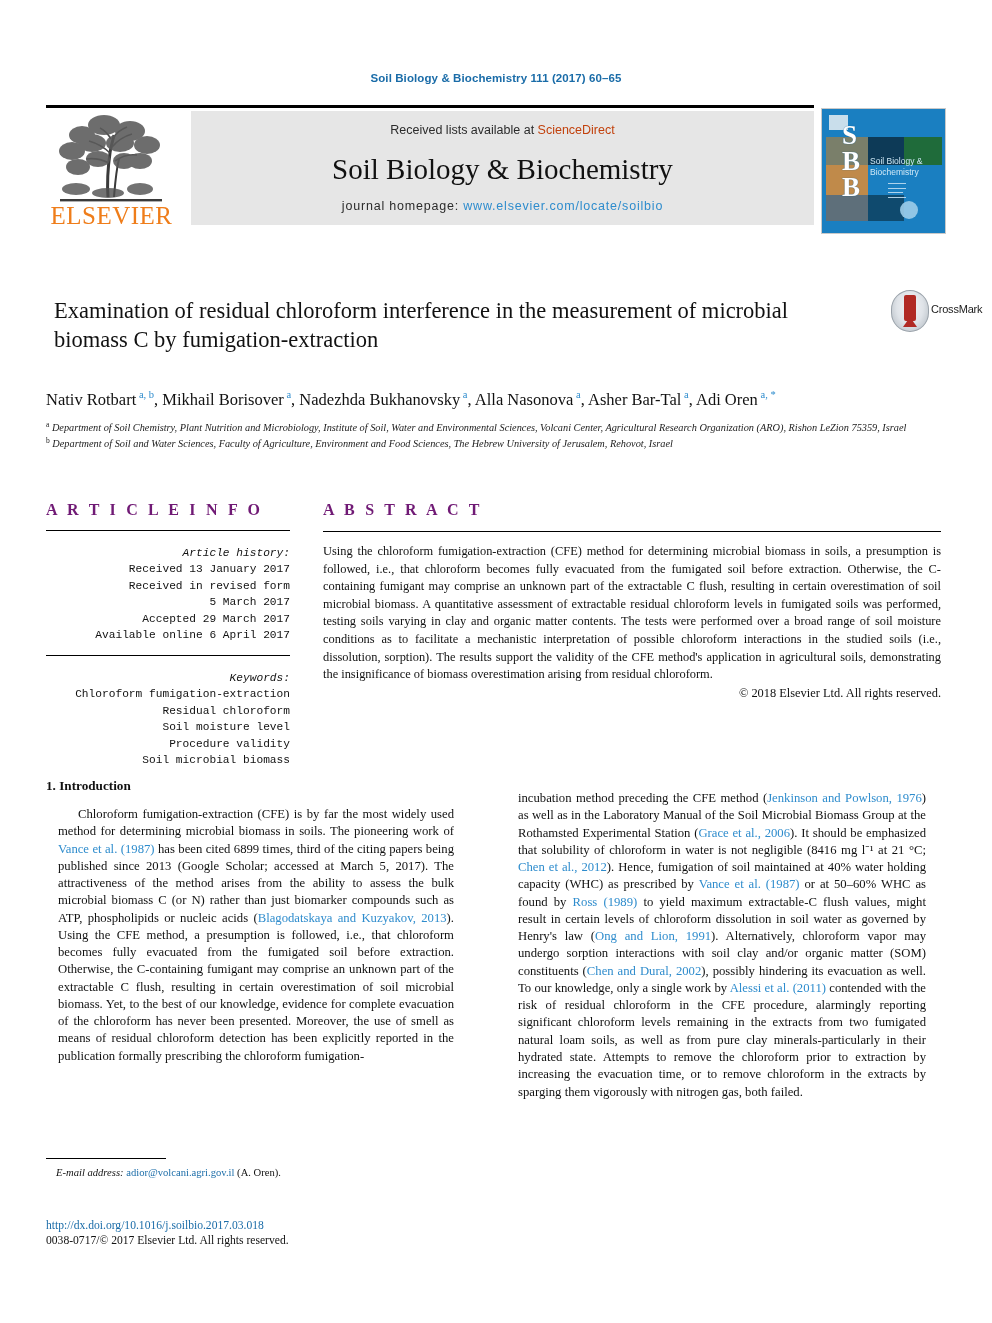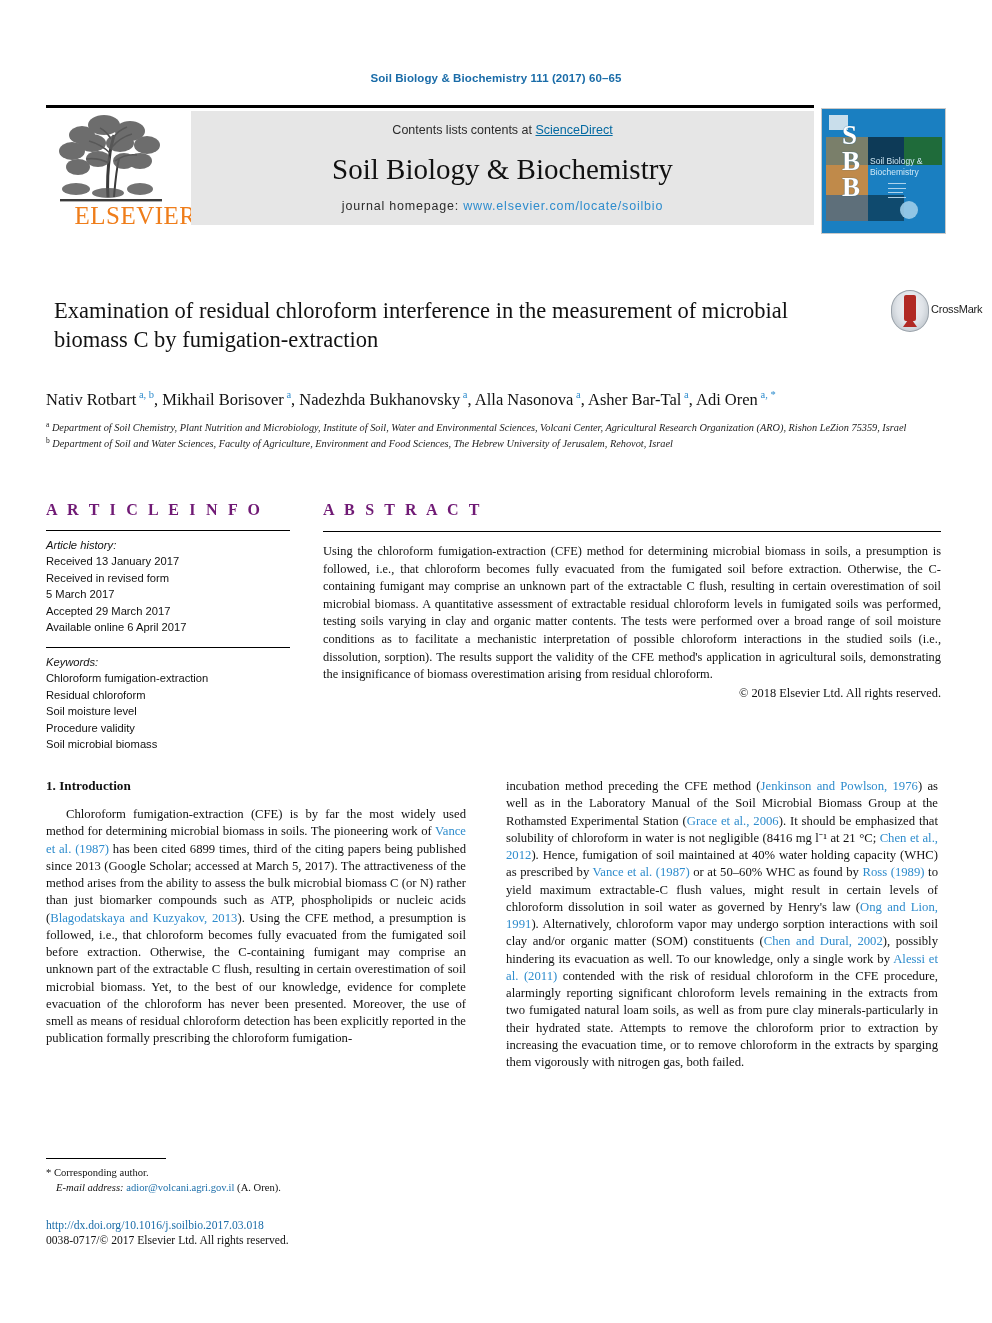--- a/index.html
+++ b/index.html
@@ -64,41 +64,39 @@
   .elsevier-word {
     position: absolute;
     left: 0; top: 92px;
     width: 131px;
     text-align: center;
     font-family: "Liberation Serif", serif;
     font-size: 25px;
     letter-spacing: 0.5px;
     color: #ef7d1a;
     line-height: 1;
-    margin-left: 24px;
   }
   .journal-band {
     position: absolute;
     left: 145px; top: 6px;
     width: 623px;
     height: 114px;
     background: #e6e6e6;
   }
   .contents-line {
     position: absolute;
     left: 0; top: 12px;
     width: 623px;
     text-align: center;
     font-family: "Liberation Sans", sans-serif;
     font-size: 12.5px;
     color: #2b2b2b;
   }
   .contents-line .sd {
-    color: #0369a1;
-    text-decoration: underline;
+    color: #c2410c;
   }
   .journal-title {
     position: absolute;
     left: 0; top: 42px;
     width: 623px;
     text-align: center;
     font-family: "Liberation Serif", serif;
     font-size: 29px;
     color: #111;
   }
@@ -276,25 +274,26 @@
   }
   .hr-thin {
     height: 1px;
     background: #000;
     margin-top: 11px;
   }
   .hr-thin.abs {
     margin-top: 12px;
   }
   .info-group {
-    margin-top: 6px;
-    font-family: Liberation Sans, sans-serif;
+    margin-top: 14px;
+    font-family: Liberation Mono, monospace;
     font-size: 11.2px;
     line-height: 1.47;
     color: #111;
+    text-align: right;
   }
   .info-group .gl {
     font-style: italic;
   }
   .info-sep {
     height: 1px;
     background: #000;
     margin-top: 11px;
   }
   .abstract-text {
@@ -330,21 +329,21 @@
     font-size: 13.2px;
     color: #111;
     margin: 0 0 12px 0;
   }
   .body-p {
     font-family: "Liberation Serif", serif;
     font-size: 12.7px;
     line-height: 1.36;
     text-align: justify;
     color: #111;
-    margin: 0;
+    margin: 12px;
     text-indent: 20px;
     hyphens: auto;
   }
   .body-p + .body-p { margin-top: 0; }
   .ref {
     color: #2e8ccd;
   }
 
   
   .footnote {
@@ -420,21 +419,21 @@
           <ellipse cx="24" cy="76" rx="14" ry="6"></ellipse>
           <ellipse cx="88" cy="76" rx="13" ry="6"></ellipse>
           <ellipse cx="56" cy="80" rx="16" ry="5"></ellipse>
         </g>
         <rect x="8" y="86" width="102" height="2.4" fill="#3a3a3a"></rect>
       </svg>
       <div class="elsevier-word">ELSEVIER</div>
     </div>
 
     <div class="journal-band">
-      <div class="contents-line"><span>Contents lists contents at </span><span class="sd">ScienceDirect</span></div>
+      <div class="contents-line"><span>Received lists available at </span><span class="sd">ScienceDirect</span></div>
       <div class="journal-title">Soil Biology &amp; Biochemistry</div>
       <div class="homepage-line"><span>journal homepage: </span><span class="url">www.elsevier.com/locate/soilbio</span></div>
     </div>
 
     <div class="cover">
       <div class="tile" style="left:4px;top:28px;width:42px;height:28px;background:#7a7f6a;"></div>
       <div class="tile" style="left:46px;top:28px;width:36px;height:28px;background:#0d3a57;"></div>
       <div class="tile" style="left:82px;top:28px;width:38px;height:28px;background:#1f6b3a;"></div>
       <div class="tile" style="left:4px;top:56px;width:42px;height:30px;background:#c08a4a;"></div>
       <div class="tile" style="left:4px;top:86px;width:42px;height:26px;background:#5e6f7a;"></div>
@@ -503,21 +502,20 @@
     <h2 class="head2">1. Introduction</h2>
     <p class="body-p" id="p-left-1">Chloroform fumigation-extraction (CFE) is by far the most widely used method for determining microbial biomass in soils. The pioneering work of <a class="ref" href="#" style="text-decoration: none;">Vance et al. (1987)</a> has been cited 6899 times, third of the citing papers being published since 2013 (Google Scholar; accessed at March 5, 2017). The attractiveness of the method arises from the ability to assess the bulk microbial biomass C (or N) rather than just biomarker compounds such as ATP, phospholipids or nucleic acids (<a class="ref" href="#" style="text-decoration: none;">Blagodatskaya and Kuzyakov, 2013</a>). Using the CFE method, a presumption is followed, i.e., that chloroform becomes fully evacuated from the fumigated soil before extraction. Otherwise, the C-containing fumigant may comprise an unknown part of the extractable C flush, resulting in certain overestimation of soil microbial biomass. Yet, to the best of our knowledge, evidence for complete evacuation of the chloroform has never been presented. Moreover, the use of smell as means of residual chloroform detection has been explicitly reported in the publication formally prescribing the chloroform fumigation-</p>
   </div>
 
   <div class="col-right">
     <p class="body-p" id="p-right-1" style="text-indent:0">incubation method preceding the CFE method (<a class="ref" href="#" style="text-decoration: none;">Jenkinson and Powlson, 1976</a>) as well as in the Laboratory Manual of the Soil Microbial Biomass Group at the Rothamsted Experimental Station (<a class="ref" href="#" style="text-decoration: none;">Grace et al., 2006</a>). It should be emphasized that solubility of chloroform in water is not negligible (8416 mg l⁻¹ at 21 °C; <a class="ref" href="#" style="text-decoration: none;">Chen et al., 2012</a>). Hence, fumigation of soil maintained at 40% water holding capacity (WHC) as prescribed by <a class="ref" href="#" style="text-decoration: none;">Vance et al. (1987)</a> or at 50–60% WHC as found by <a class="ref" href="#" style="text-decoration: none;">Ross (1989)</a> to yield maximum extractable-C flush values, might result in certain levels of chloroform dissolution in soil water as governed by Henry's law (<a class="ref" href="#" style="text-decoration: none;">Ong and Lion, 1991</a>). Alternatively, chloroform vapor may undergo sorption interactions with soil clay and/or organic matter (SOM) constituents (<a class="ref" href="#" style="text-decoration: none;">Chen and Dural, 2002</a>), possibly hindering its evacuation as well. To our knowledge, only a single work by <a class="ref" href="#" style="text-decoration: none;">Alessi et al. (2011)</a> contended with the risk of residual chloroform in the CFE procedure, alarmingly reporting significant chloroform levels remaining in the extracts from two fumigated natural loam soils, as well as from pure clay minerals-particularly in their hydrated state. Attempts to remove the chloroform prior to extraction by increasing the evacuation time, or to remove chloroform in the extracts by sparging them vigorously with nitrogen gas, both failed.</p>
   </div>
 
   <div class="footnote">
     <div class="foot-rule"></div>
-    <div class="foot-line">* Corresponding author.</div>
     <div class="foot-line" style="padding-left:10px"><span class="em-label">E-mail address:</span> <a class="mail" href="#">adior@volcani.agri.gov.il</a><span> (A. Oren).</span></div>
   </div>
 
   <div class="footer-doi">
     <a class="doi-link" href="#">http://dx.doi.org/10.1016/j.soilbio.2017.03.018</a>
     <div class="issn-line">0038-0717/© 2017 Elsevier Ltd. All rights reserved.</div>
   </div>
 
 </div>
 

